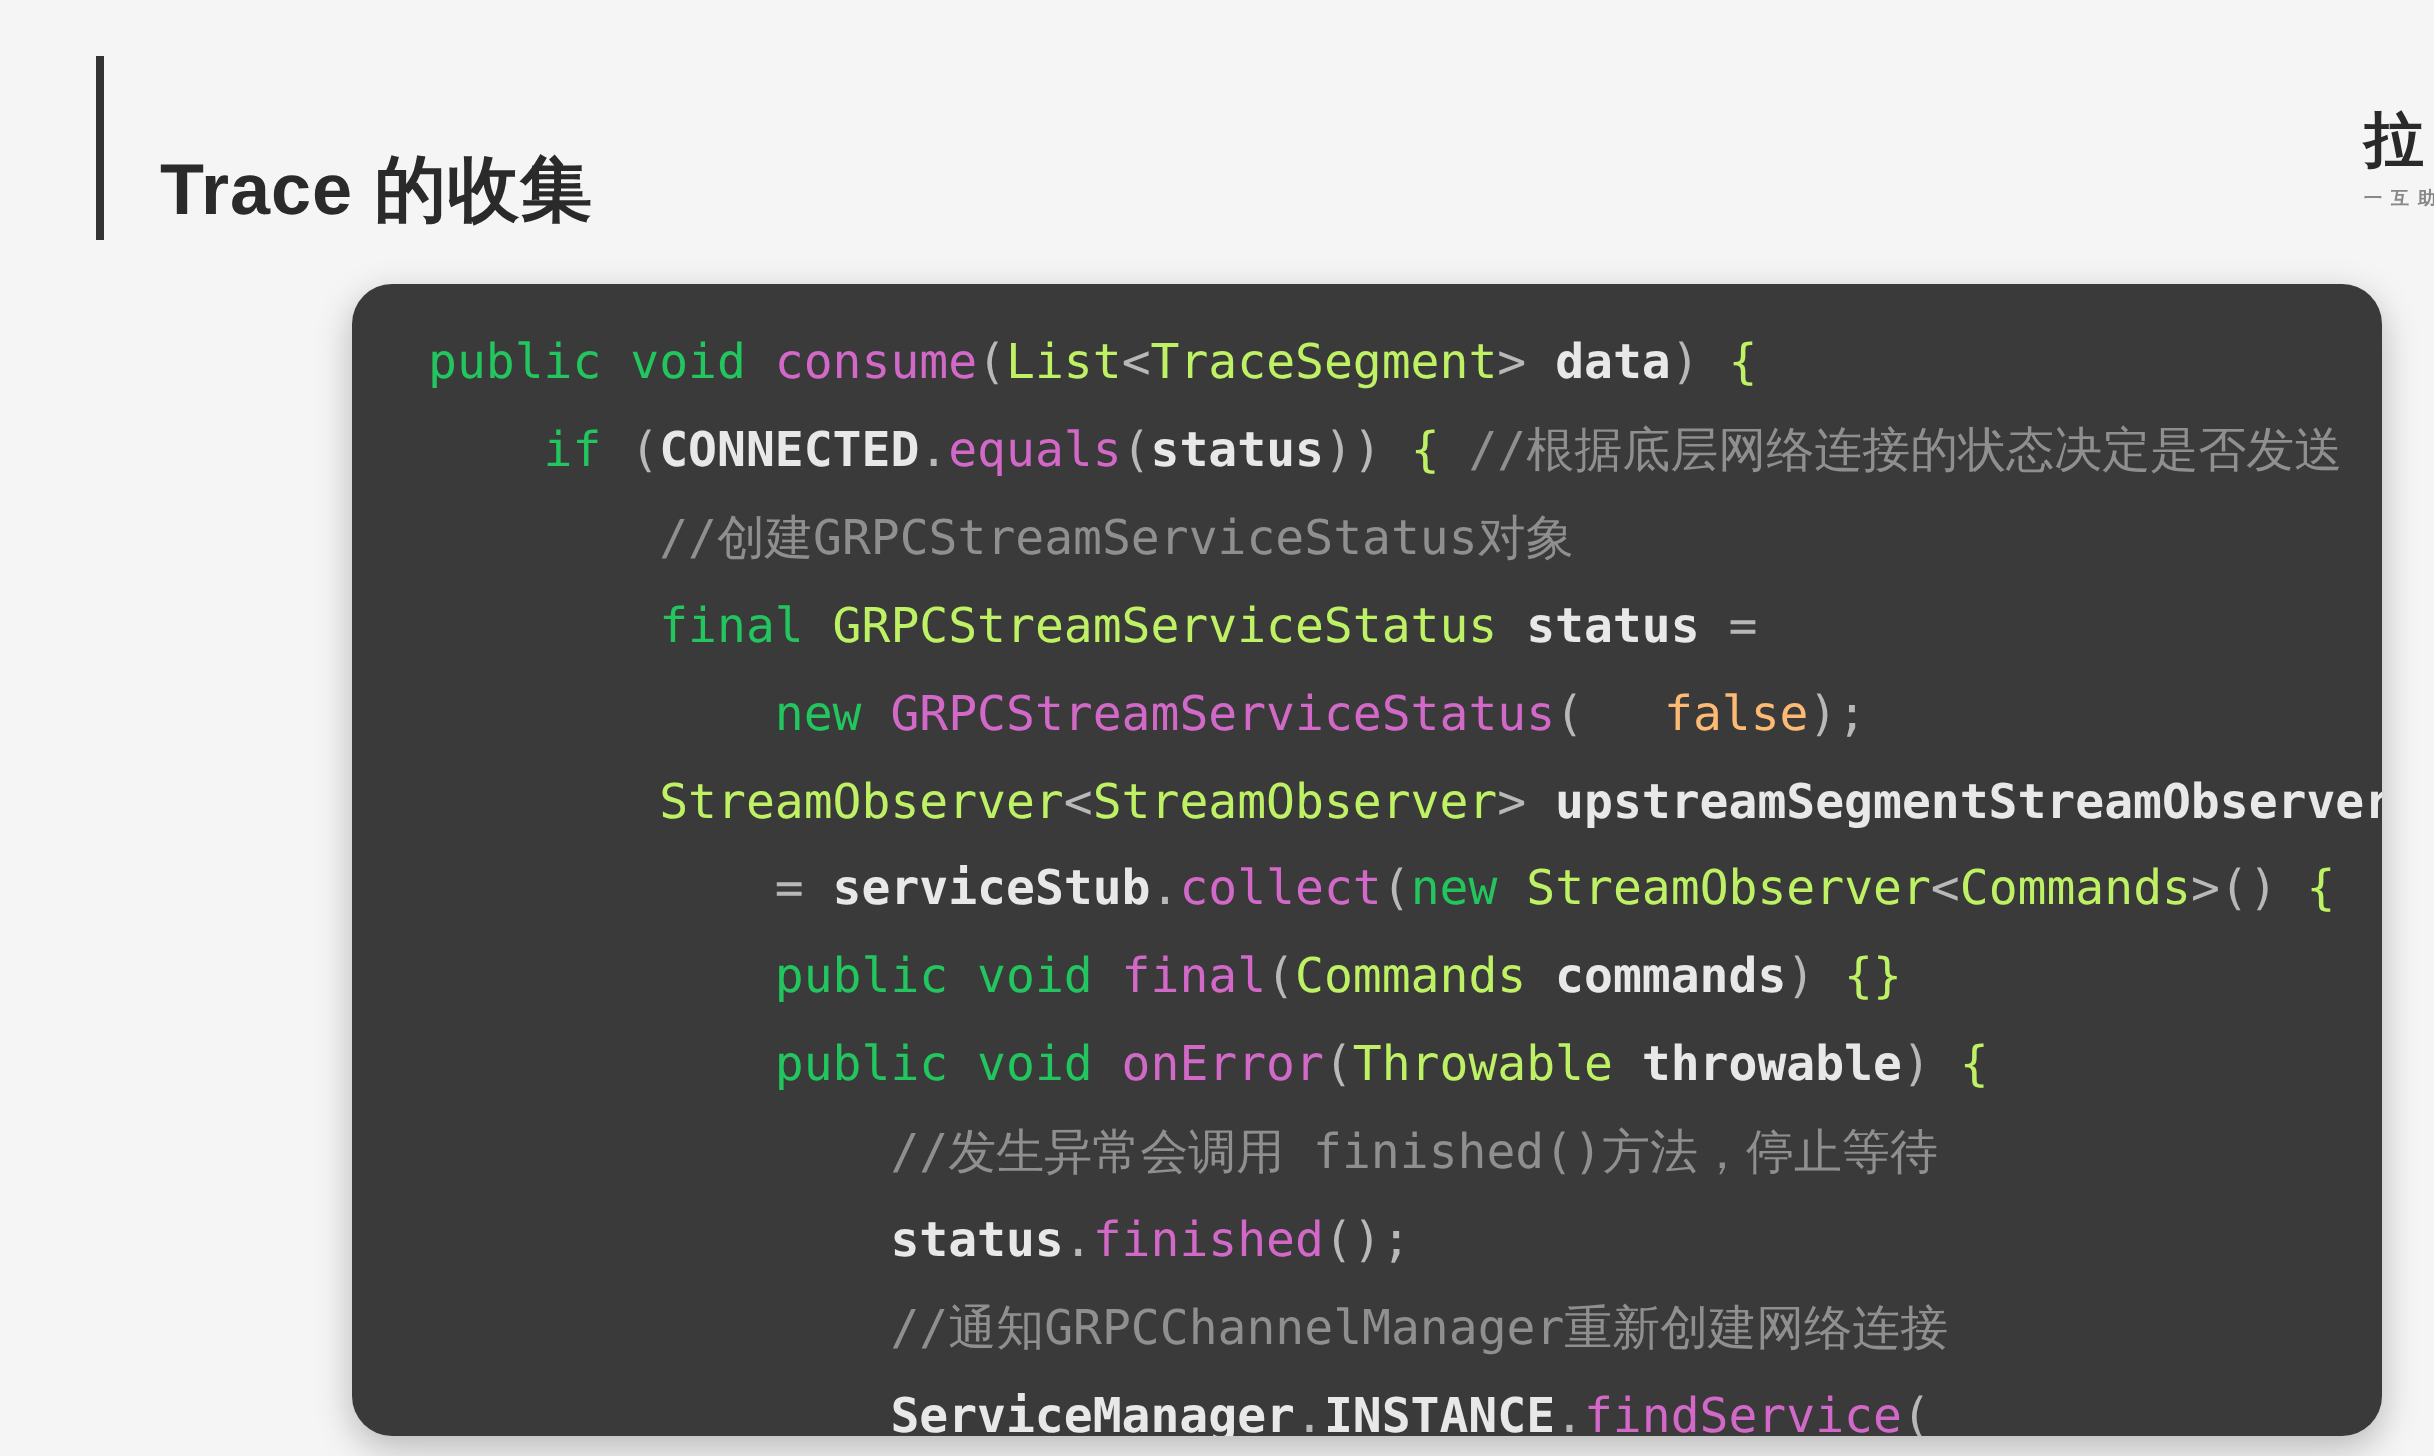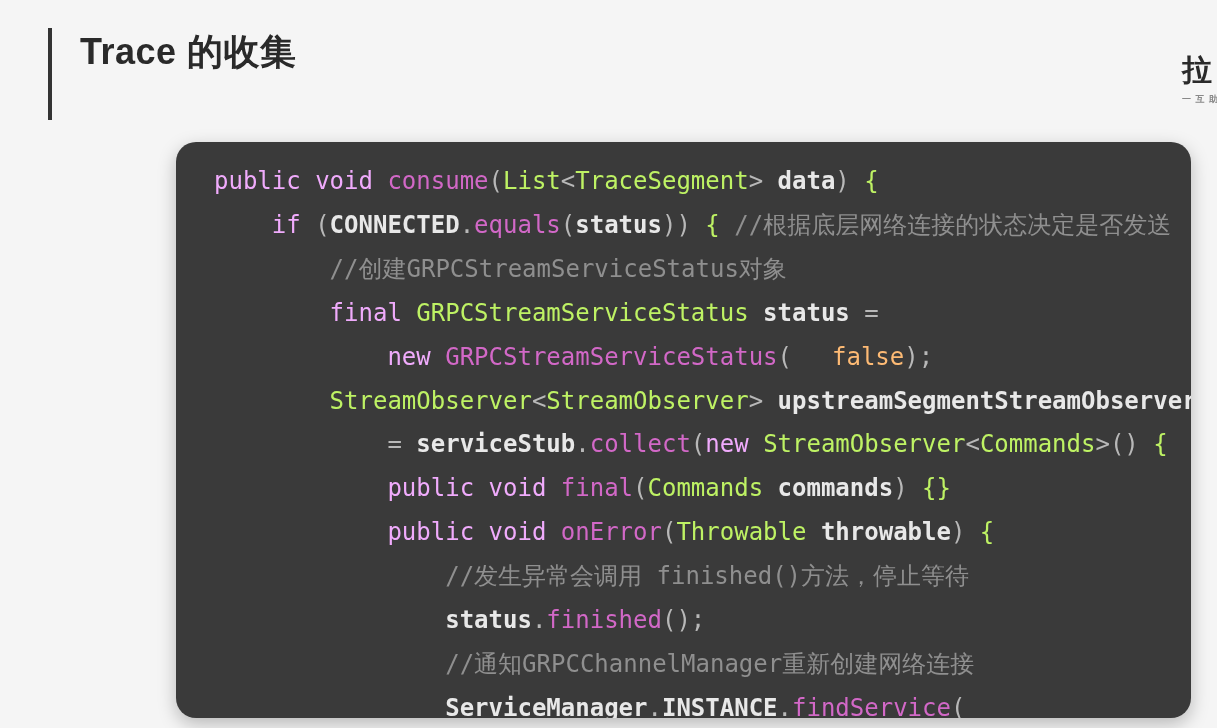--- a/index.html
+++ b/index.html
@@ -9,21 +9,21 @@
     height: 728px;
     font-family: -apple-system, "PingFang SC", "Microsoft YaHei", "Helvetica Neue", Arial, sans-serif;
     position: relative;
     overflow: hidden;
   }
   .title-wrap {
     position: absolute;
     left: 48px;
     top: 28px;
     display: flex;
-    align-items: flex-start;
+    align-items: flex-end;
   }
   .title-bar {
     width: 4px;
     height: 92px;
     background: #333;
     margin-right: 28px;
   }
   .title-text {
     font-size: 36px;
     font-weight: 700;
@@ -58,21 +58,21 @@
     overflow: hidden;
   }
   .code-block pre {
     font-family: "Source Han Sans", "PingFang SC", "Menlo", "Consolas", monospace;
     font-size: 24px;
     line-height: 1.83;
     white-space: pre;
     font-weight: 500;
     color: #e8e8e8;
   }
-  .k  { color: #f0abfc; }   
+  .k  { color: #22c55e; }   
   .t  { color: #bef264; }   
   .fn { color: #d268c7; }   
   .id { color: #e8e8e8; font-weight: bold; }   
   .p  { color: #b8b8b8; }   
   .b  { color: #b8b8b8; }   
   .c  { color: #8f8f8f; text-align: center; }   
   .lit{ color: #fdba74; margin-left: 40px; }   
 </style>
 </head>
 <body>

